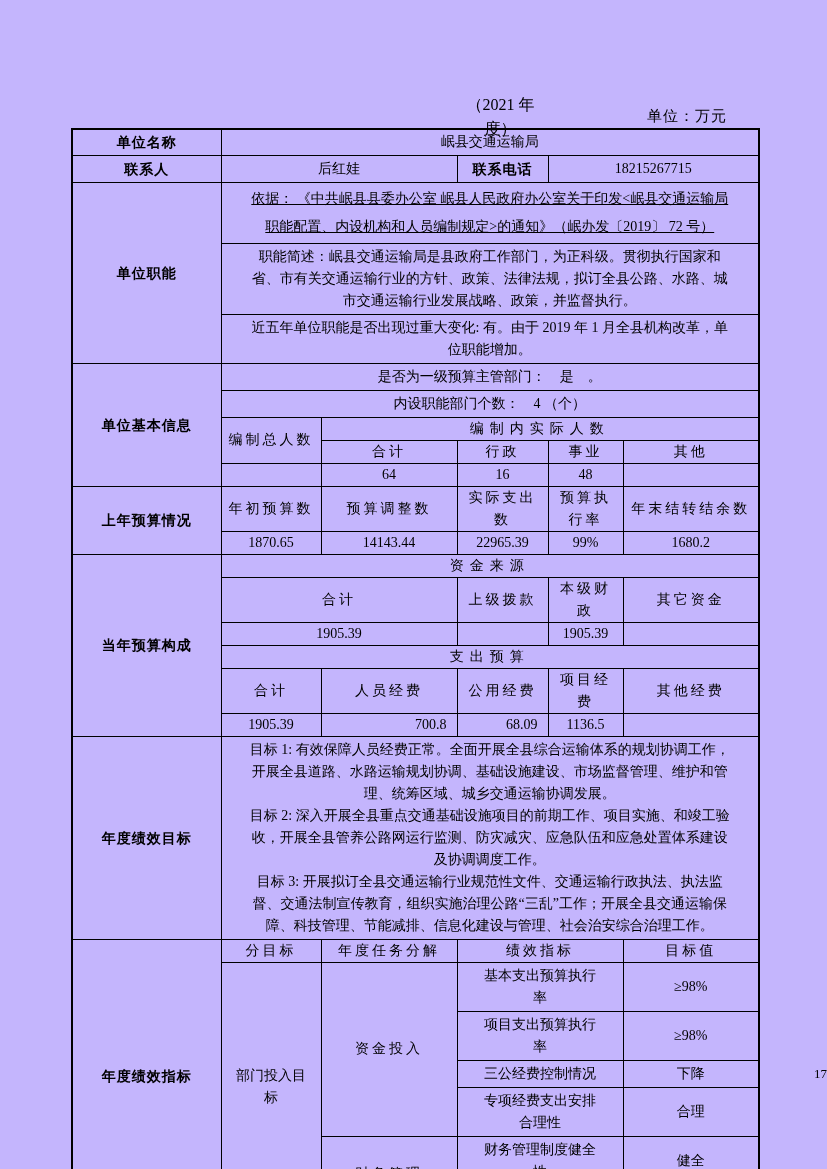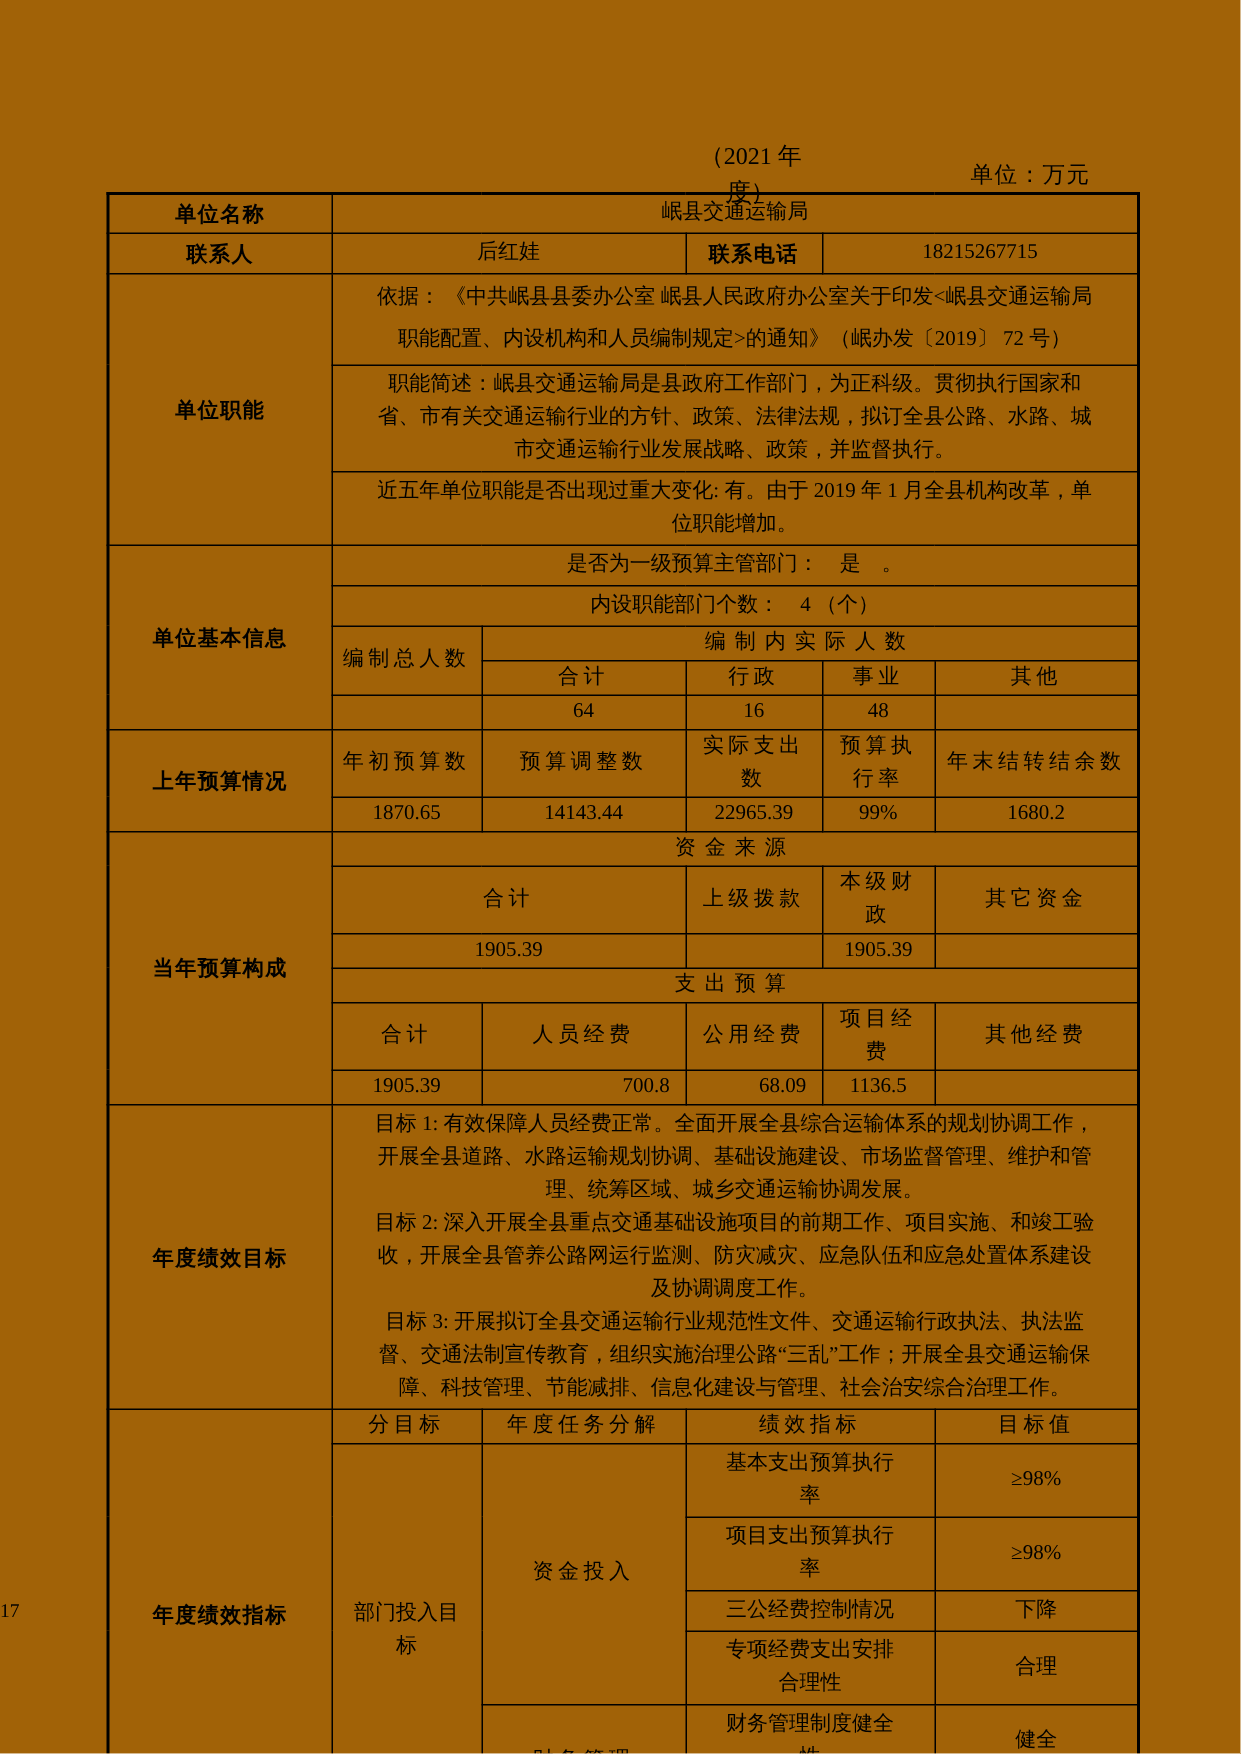--- a/index.html
+++ b/index.html
@@ -1,36 +1,36 @@
 <!DOCTYPE html>
 <html><head>
 <meta charset="utf-8">
 <style>
   html,body{margin:0;padding:0;background:#ffffff;}
   body{width:827px;height:1169px;font-family:"Liberation Serif",serif;color:#000;}
-  .page{position:relative;width:827px;height:1169px;background:#a16207;overflow:hidden;}
+  .page{position:relative;width:827px;height:1169px;background:#c4b5fd;overflow:hidden;}
   .header-title{position:absolute;left:428px;top:93px;width:145px;text-align:center;
                 font-size:16px;line-height:24px;}
   .unit-label{position:absolute;left:647px;top:107px;font-size:15px;letter-spacing:1px;text-align:right;}
   table.doc{position:absolute;left:71px;top:128px;width:687px;border-collapse:collapse;
             table-layout:fixed;border:2px solid #000;}
   td{border:1px solid #000;font-size:14px;line-height:22px;padding:0 6px;
      vertical-align:middle;overflow:hidden;word-break:break-all;}
   tr.sec > td{border-top:1.8px solid #000;}
   .lbl{font-family:"Liberation Sans",sans-serif;font-weight:bold;text-align:center;
        font-size:14px;letter-spacing:1px;padding:0 2px;}
   .c{text-align:center;}
   .r{text-align:right;padding-right:10px;margin-left:19px;}
   .txt{text-align:center;padding:2px 24px;}
-  .lh28{line-height:28px;}
+  .lh28{line-height:28px;text-decoration:underline;}
   .hd{text-align:center;letter-spacing:3px;padding:0 4px;}
   .sp{text-align:center;letter-spacing:6px;margin-top:47px;}
   .subgoal{text-align:center;padding:0 11px;}
   .goal{margin:0;}
-  .footer{position:absolute;left:0;top:1066px;width:827px;text-align:left;font-size:13px;}
+  .footer{position:absolute;left:0;top:1066px;width:827px;text-align:right;font-size:13px;}
 </style>
 </head>
 <body>
 
 <div class="page">
 
   <div class="header-title">
     <div>（2021 年</div>
     <div>度）</div>
   </div>

